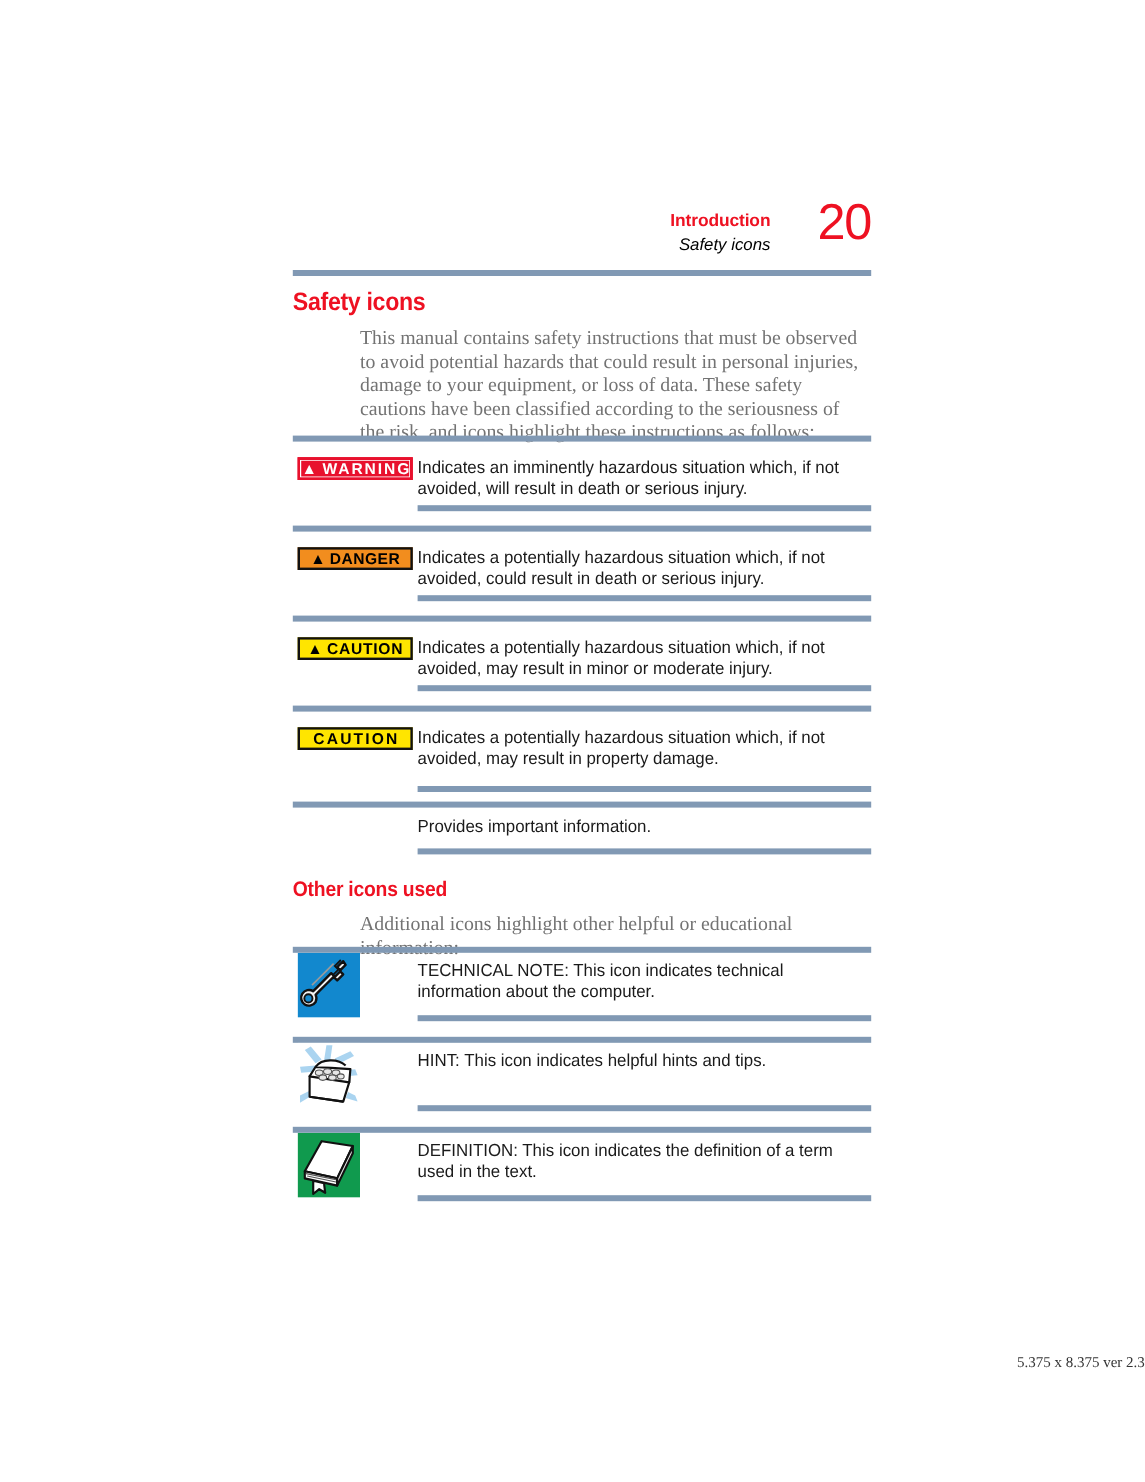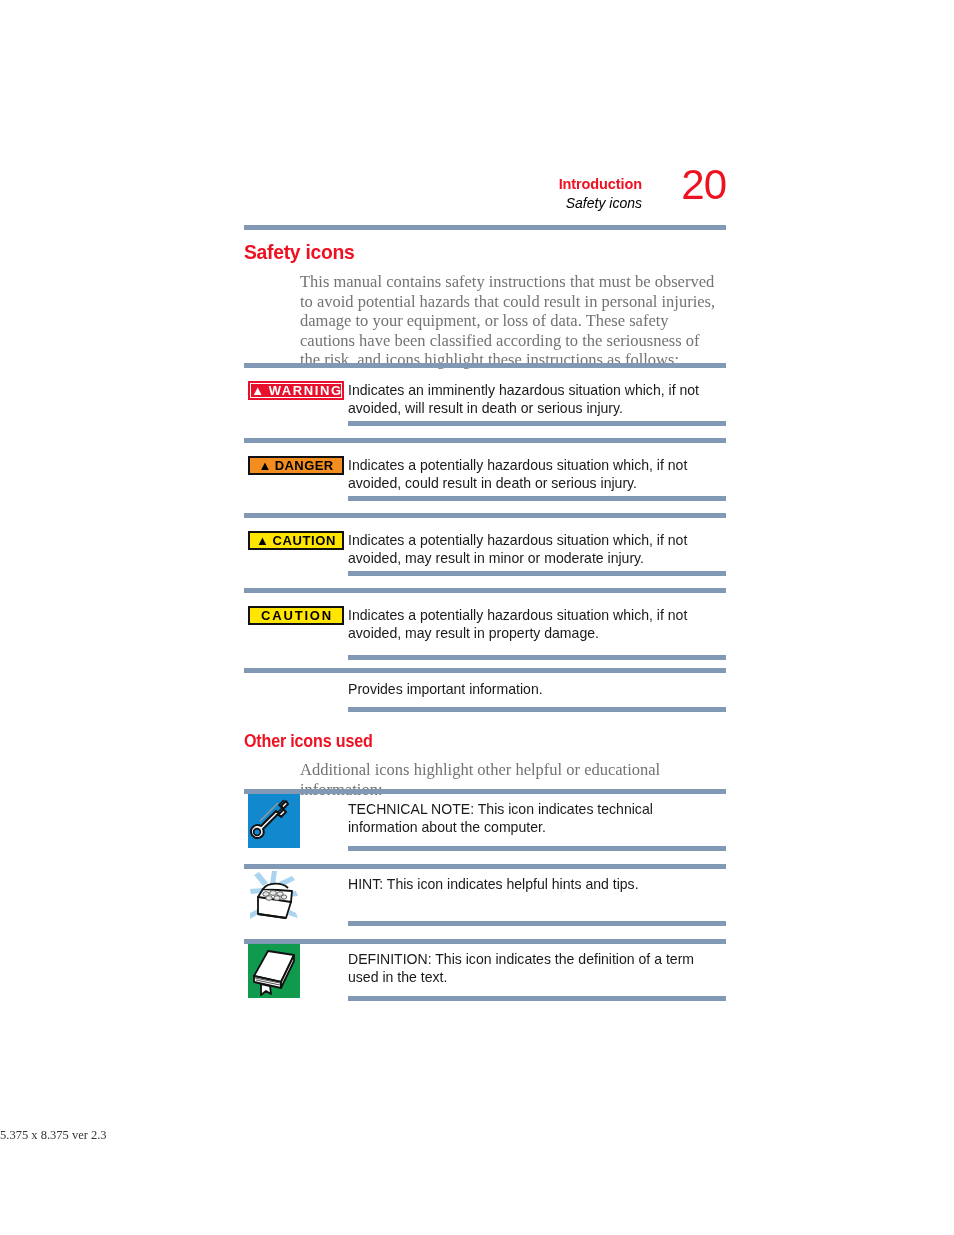--- a/index.html
+++ b/index.html
@@ -195,21 +195,21 @@
     height: 54px;
     display: block;
   }
 
   
   .footer {
     position: absolute;
     left: 0;
     top: 1128px;
     width: 954px;
-    text-align: left;
+    text-align: right;
     font-family: "Liberation Serif", serif;
     font-size: 12.5px;
     color: #333333;
   }
 </style>
 </head>
 <body>
 
 <div class="page">
 

